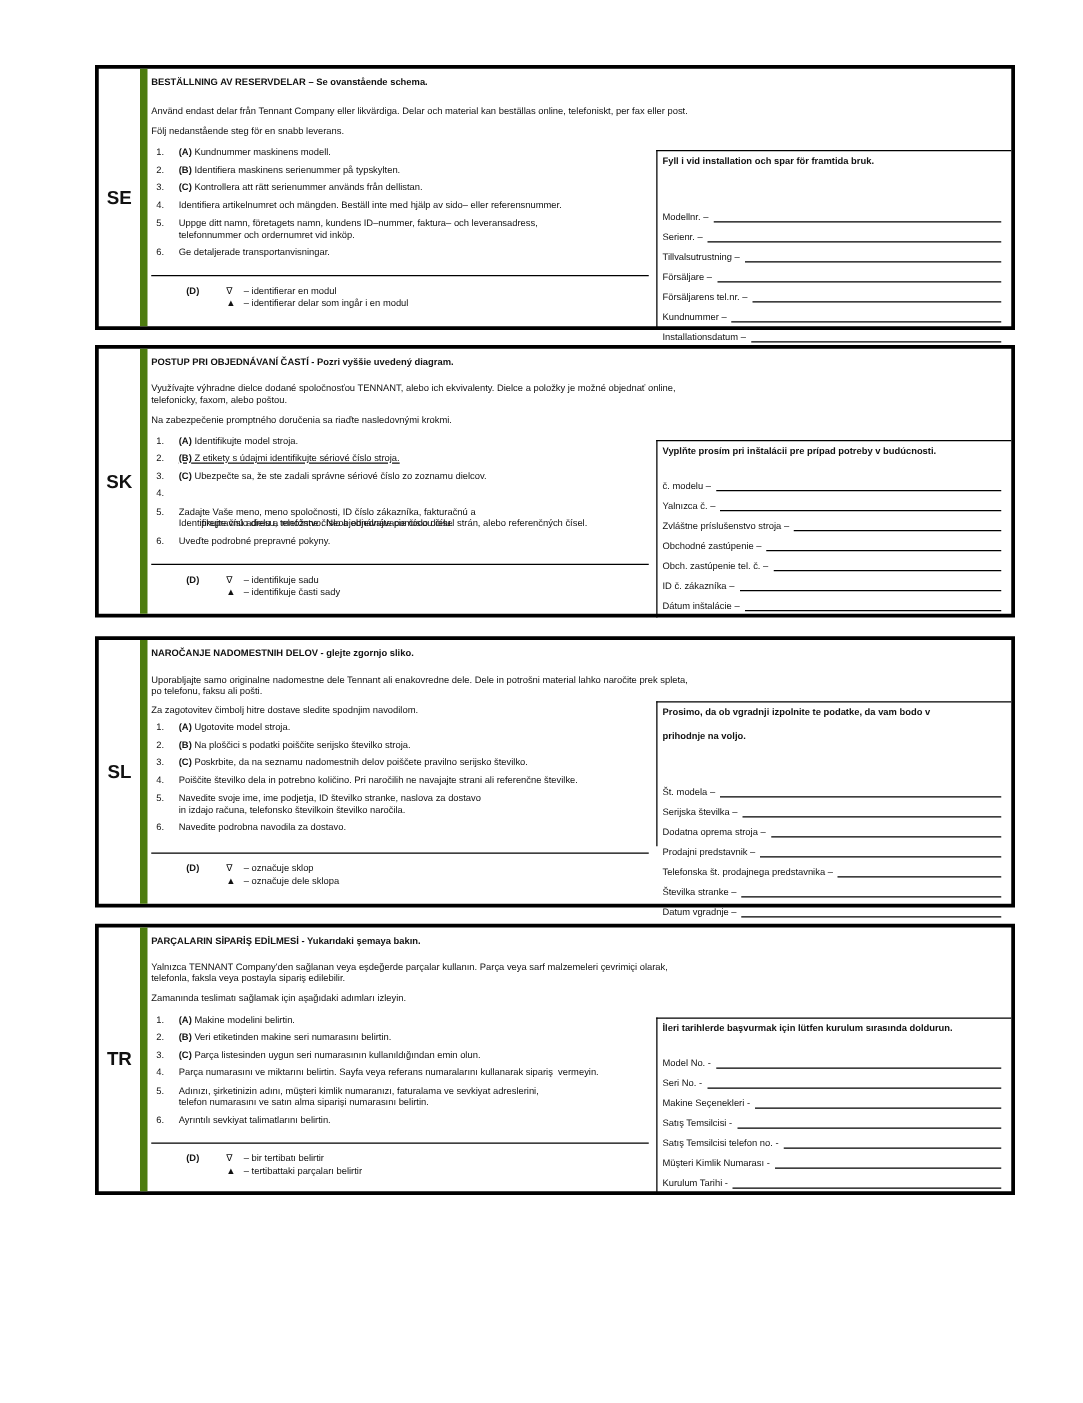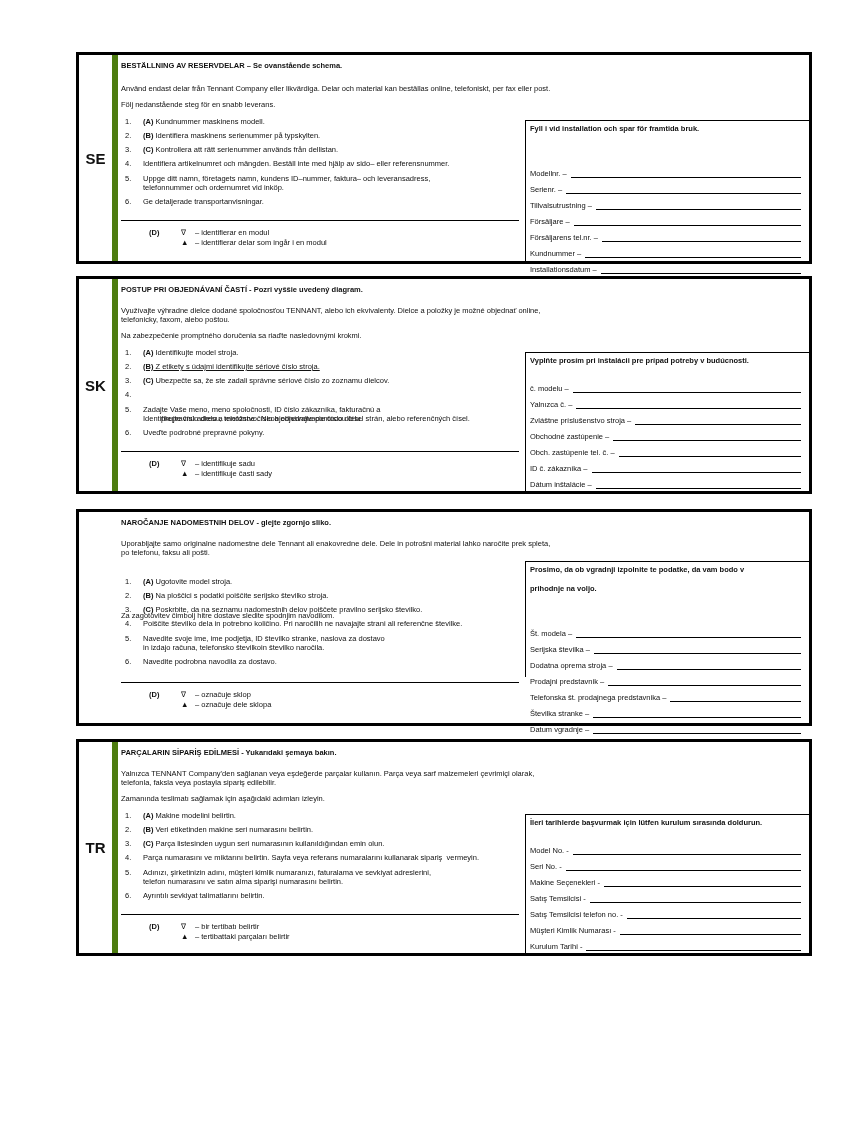--- a/index.html
+++ b/index.html
@@ -178,25 +178,26 @@
       <span class="lbl">ID č. zákazníka –</span>
       <span class="line"></span>
     </div>
         <div class="field" style="top:124px">
       <span class="lbl">Dátum inštalácie –</span>
       <span class="line"></span>
     </div>
       </div>
     </div>
     <div class="section" style="top: 509px; height: 217px;">
+      <div class="lang">SL</div>
       <div class="content">
         <div class="title">NAROČANJE NADOMESTNIH DELOV - glejte zgornjo sliko.</div>
         <div class="intro" style="top:28px; white-space:pre;">Uporabljajte samo originalne nadomestne dele Tennant ali enakovredne dele. Dele in potrošni material lahko naročite prek spleta,
 po telefonu, faksu ali pošti.</div>
-        <div class="intro" style="top:52px; white-space:pre;margin-top:48px;">Za zagotovitev čimbolj hitre dostave sledite spodnjim navodilom.</div>
+        <div class="intro" style="top:52px; white-space:pre;">Za zagotovitev čimbolj hitre dostave sledite spodnjim navodilom.</div>
         <div class="steps" style="top:66px">
           <div class="step" style="position:absolute; top:0px; left:0;">
       <span class="num">1.</span>
       <span style="white-space:pre;"><b>(A)</b><span> Ugotovite model stroja.</span></span>
     </div>
           <div class="step" style="position:absolute; top:14px; left:0;">
       <span class="num">2.</span>
       <span style="white-space:pre;"><b>(B)</b><span> Na ploščici s podatki poiščite serijsko številko stroja.</span></span>
     </div>
           <div class="step" style="position:absolute; top:28px; left:0;">

